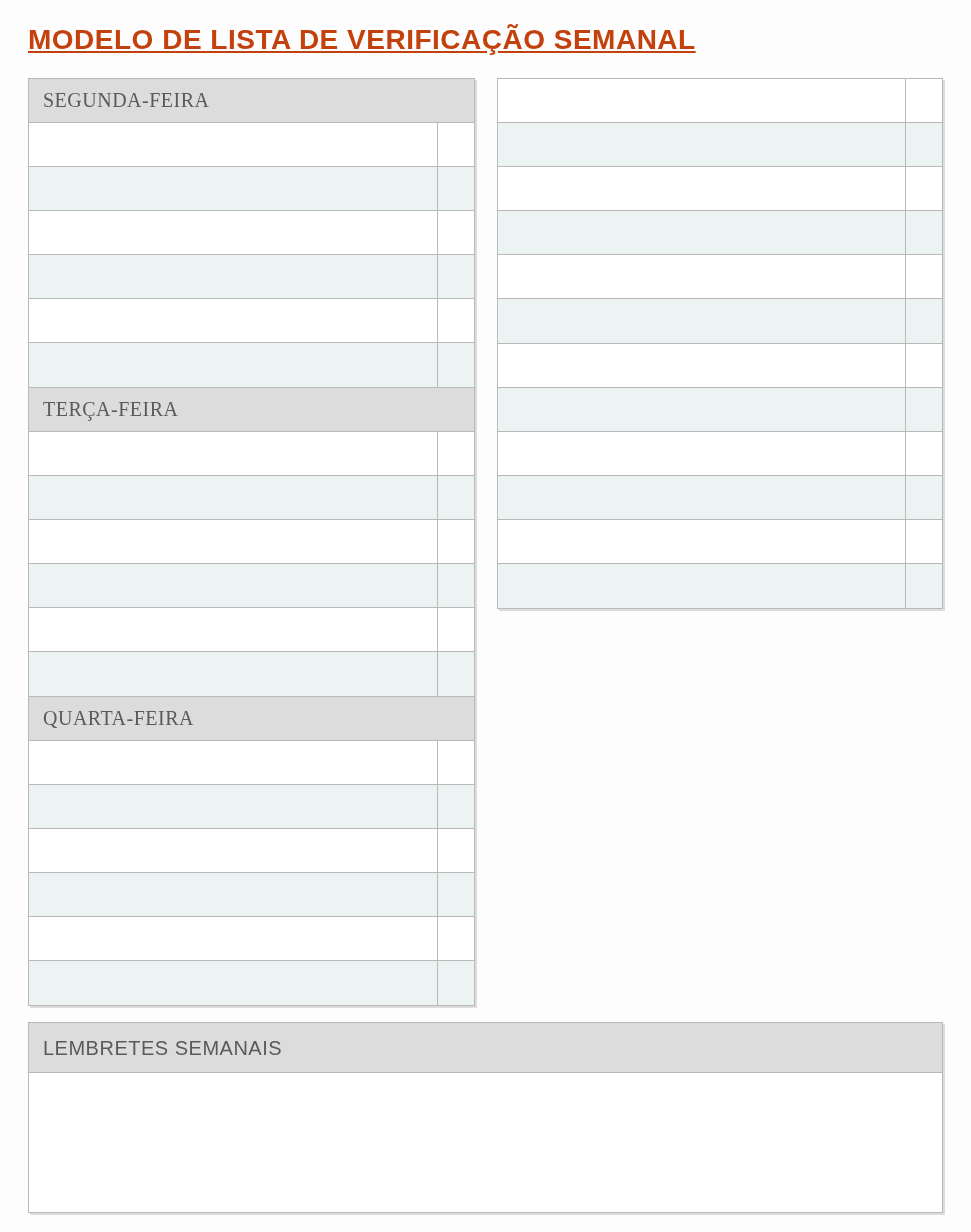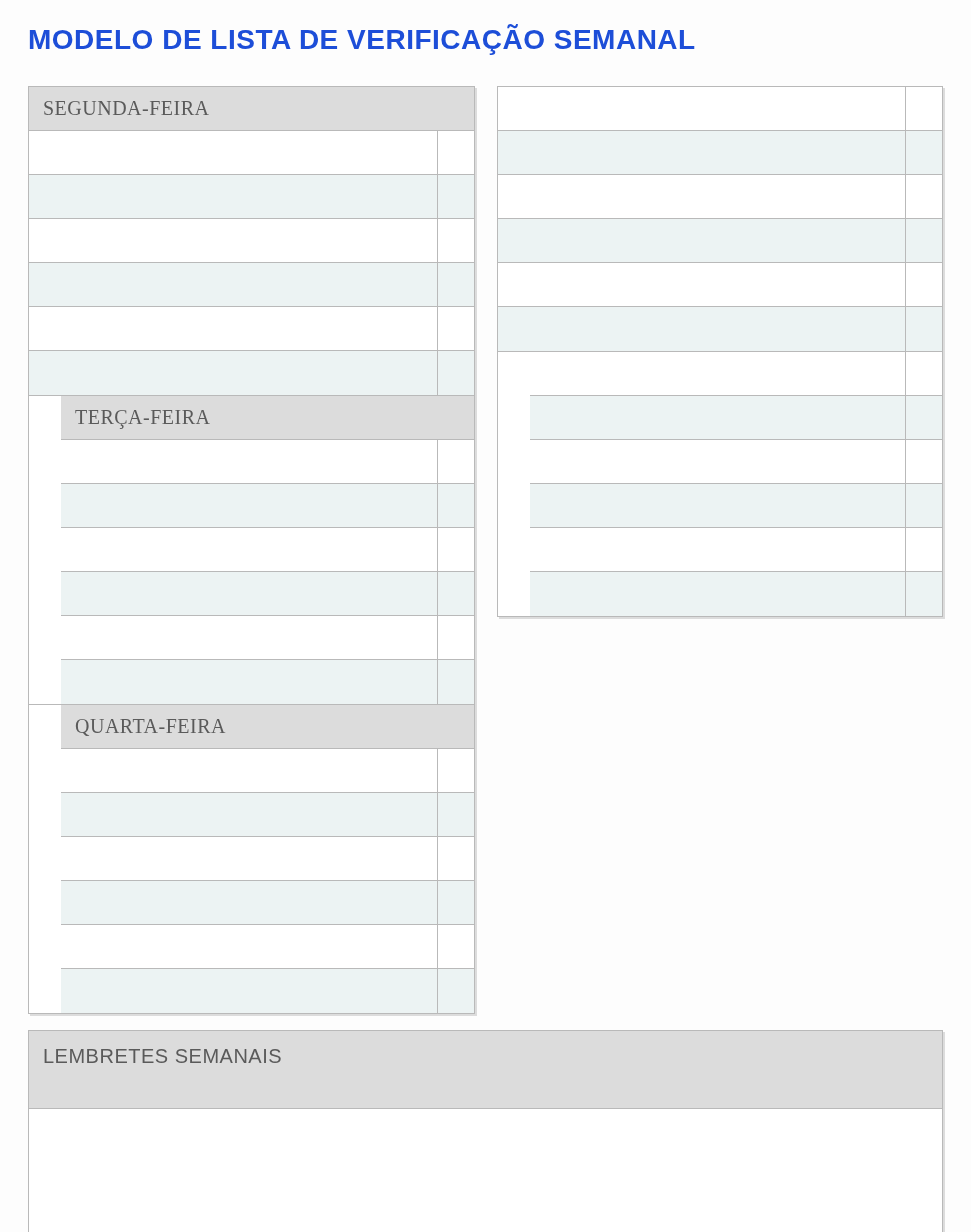--- a/index.html
+++ b/index.html
@@ -3,39 +3,40 @@
 <meta charset="utf-8">
 <style>
   * { box-sizing: border-box; margin: 0; padding: 0; }
   body {
     background: #fdfdfd;
     font-family: "Century Gothic", "Segoe UI", Arial, sans-serif;
     padding: 24px 28px;
     width: 971px;
   }
   h1.title {
-    color: #1d4ed8;
+    color: #c2410c;
     font-weight: 700;
     font-size: 28px;
     letter-spacing: 0.5px;
-    margin-bottom: 30px;
+    margin-bottom: 22px;
+    text-decoration: underline;
   }
   .columns {
     display: flex;
     gap: 22px;
     font-family: Liberation Serif, serif;
   }
   .col { flex: 1; }
   .day-block {
     border: 1px solid #b9b9b9;
     box-shadow: 2px 2px 0 #dcdcdc;
     background: #fff;
     margin-bottom: 0;
   }
-  .day-block + .day-block { border-top: none; padding-left: 32px; }
+  .day-block + .day-block { border-top: none; }
   .col .day-block:last-child { margin-bottom: 2px; }
   .day-header {
     background: #dcdcdc;
     color: #5a5a5a;
     font-size: 20px;
     font-weight: 400;
     letter-spacing: 0.5px;
     padding: 10px 14px;
     border-bottom: 1px solid #b9b9b9;
   }
@@ -58,21 +59,21 @@
     border: 1px solid #b9b9b9;
     box-shadow: 2px 2px 0 #dcdcdc;
     background: #fff;
   }
   .reminders-header {
     background: #dcdcdc;
     color: #5a5a5a;
     font-size: 20px;
     font-weight: 400;
     letter-spacing: 0.5px;
-    padding: 14px 14px 40px 14px;
+    padding: 14px 14px 12px 14px;
   }
   .reminders-body {
     height: 140px;
     border-top: 1px solid #b9b9b9;
     background: #fff;
   }
 </style>
 </head>
 <body>
 

